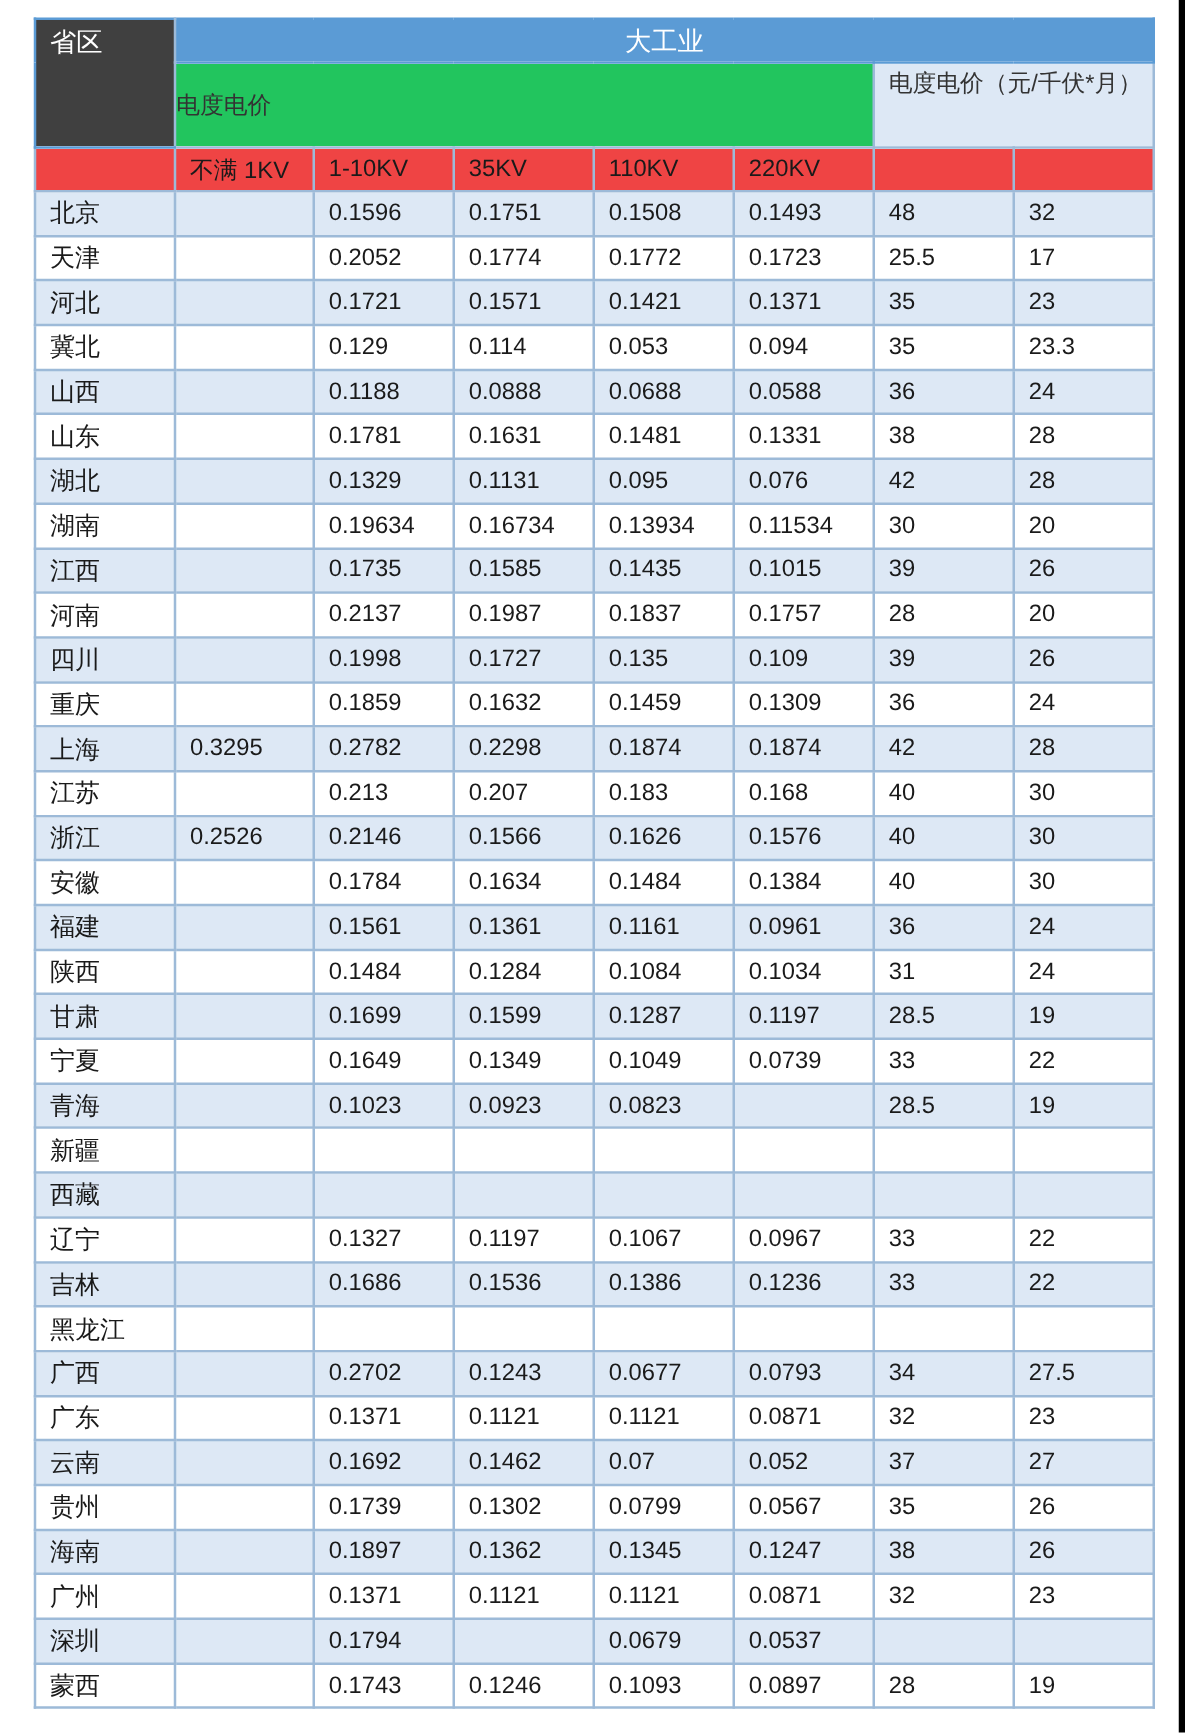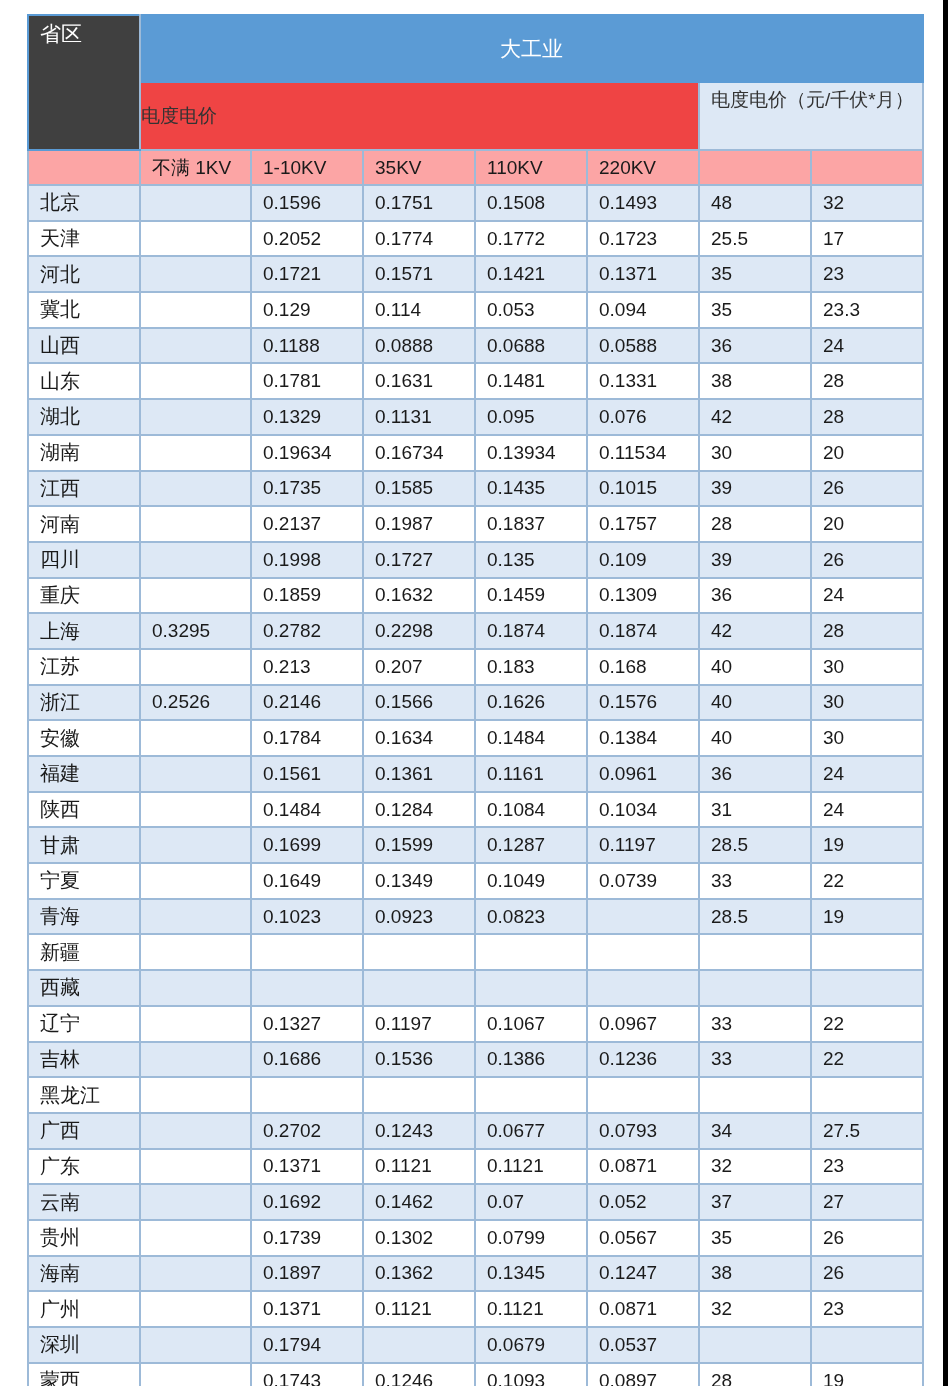--- a/index.html
+++ b/index.html
@@ -9,25 +9,25 @@
     }
     .right-strip { position: absolute; left: 943px; top: 0; width: 5px; height: 1386px; background: #000000; }
     table.price {
       position: absolute; left: 27px; top: 14px;
       border-collapse: collapse; table-layout: fixed; width: 895px;
     }
     table.price td, table.price th {
       border: 2px solid #9dbad8; padding: 0 0 0 11px; font-weight: normal;
       font-size: 19px; color: #1a1a1a; text-align: left; white-space: nowrap; overflow: hidden;
     }
-    .th-top { background: #5b9bd5; color: #ffffff !important; text-align: center !important; height: 33px; font-size: 21px !important; padding: 16px !important; border-color: #5b9bd5 !important; }
+    .th-top { background: #5b9bd5; color: #ffffff !important; text-align: center !important; height: 33px; font-size: 21px !important; padding: 0 !important; border-color: #5b9bd5 !important; }
     .th-prov { background: #404040; color: #ffffff !important; vertical-align: top; padding-top: 4px !important; font-size: 21px !important; border-color: #5b9bd5 !important; border-right-color: #9dbad8 !important; }
-    .th-sub { background: #ef4444; color: #333 !important; text-align: center; height: 66px; padding: 0 !important; }
+    .th-sub { background: #22c55e; color: #333 !important; text-align: center; height: 66px; padding: 0 !important; }
     .th-base { background: #dde8f5; color: #333 !important; white-space: normal !important; line-height: 32px; vertical-align: top; padding-top: 1px !important; }
-    .th-col { background: #fca5a5; height: 33px; }
+    .th-col { background: #ef4444; height: 33px; }
     tr.row td { height: 33.7px; }
     tr.row.odd td { background: #dde8f5; }
     tr.row.even td { background: #ffffff; }
     td.prov { font-size: 20px !important; }
   </style>
 </head>
 <body>
 
 <div class="right-strip"></div>
 

